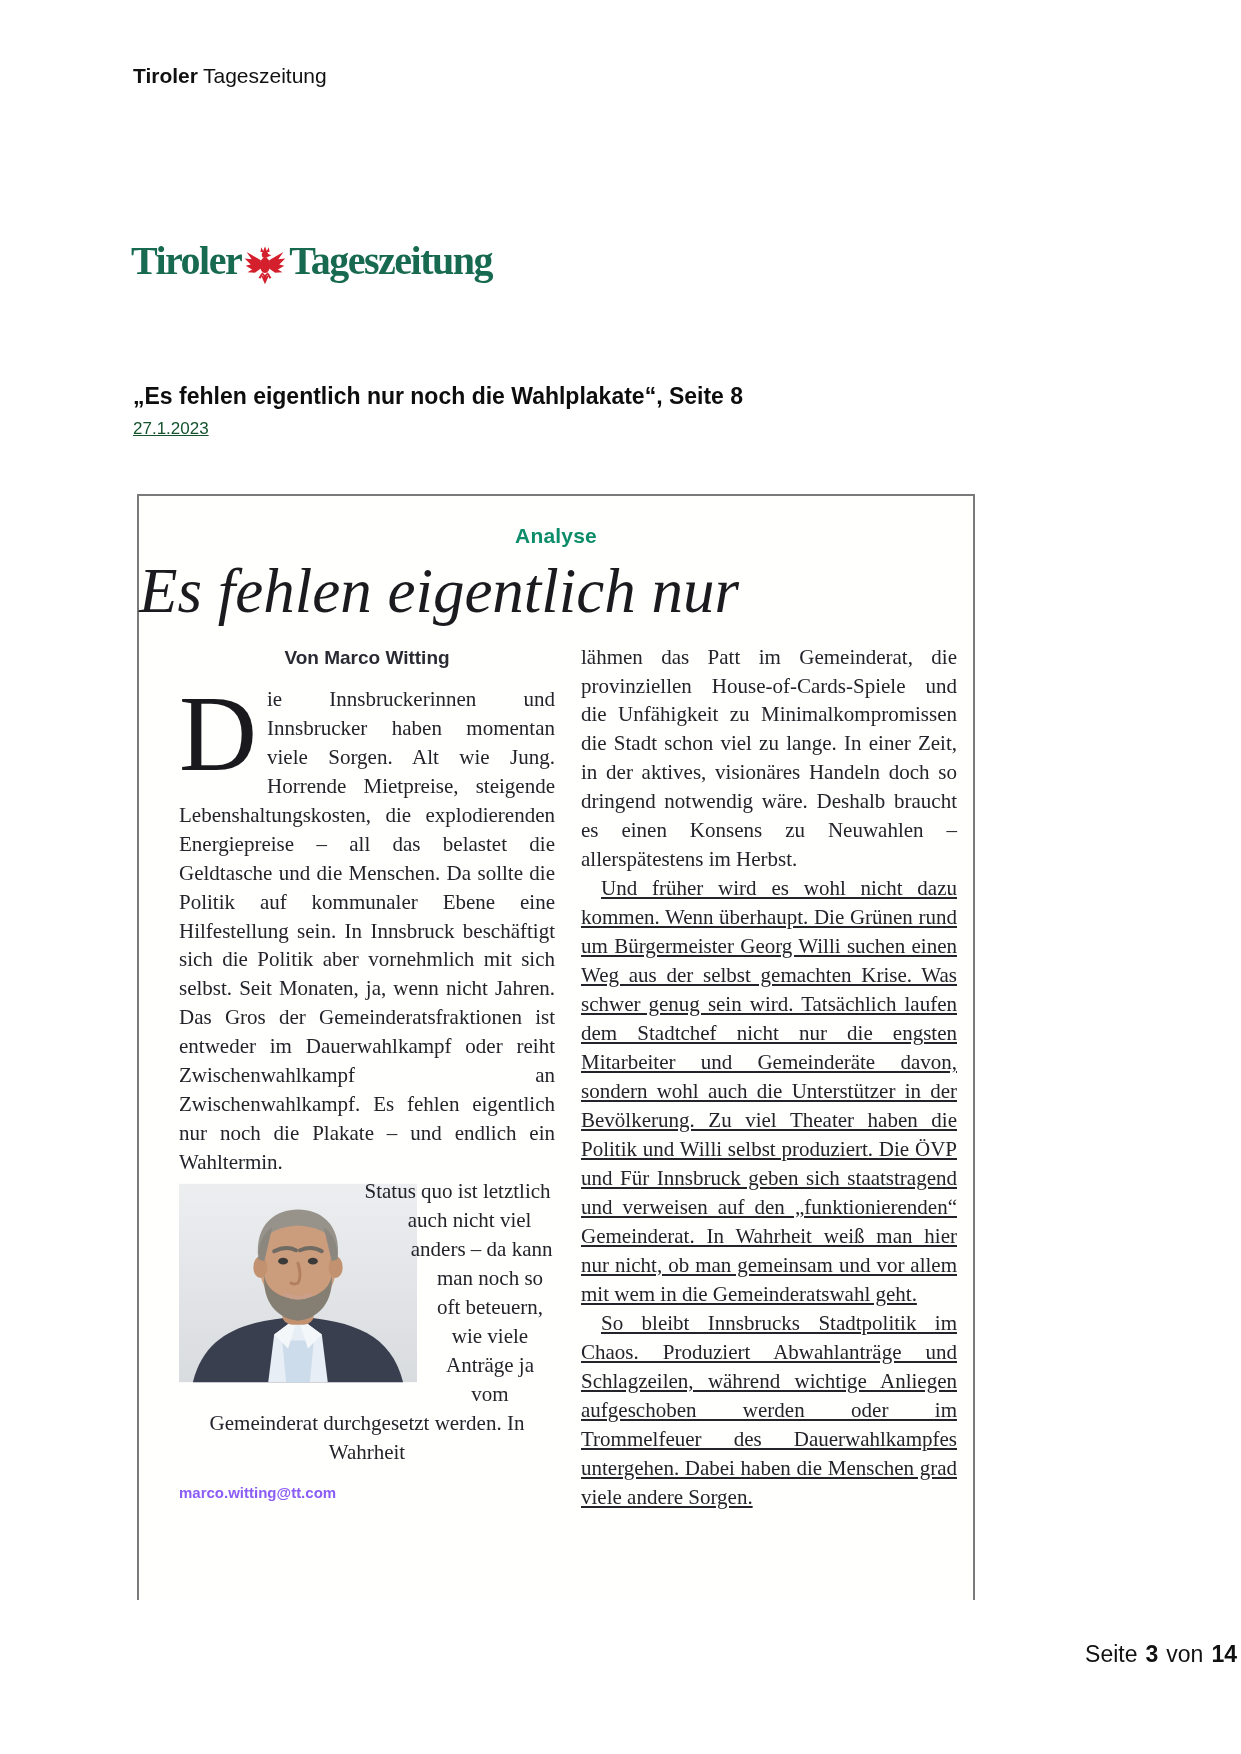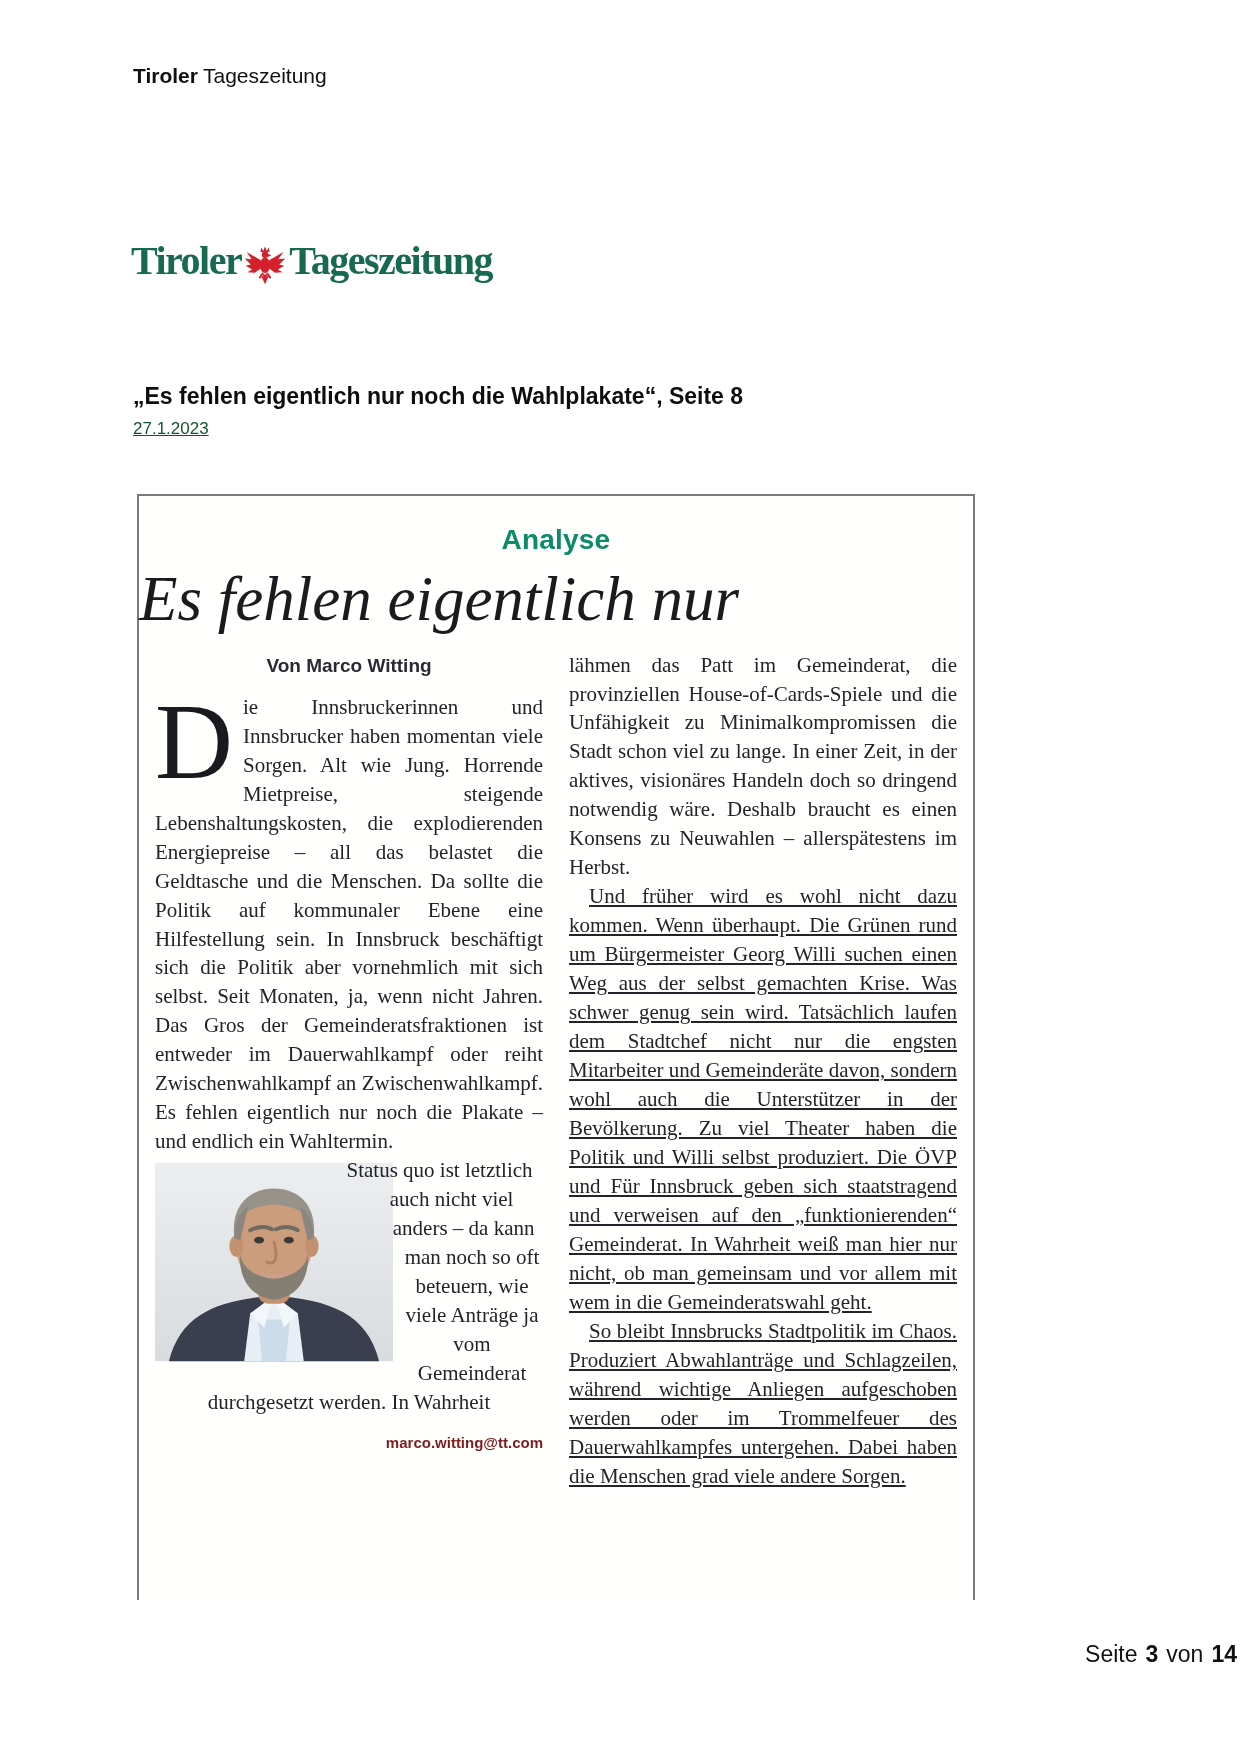--- a/index.html
+++ b/index.html
@@ -26,27 +26,27 @@
   .headline { position:absolute; left:133px; top:383px; font-size:23px; font-weight:bold; color:#0d0d0d; }
   .date { position:absolute; left:133px; top:419px; font-size:17px; color:#14532d;text-decoration:underline; }
 
   
   .clip {
     position:absolute; left:137px; top:494px; width:838px; height:1106px;
     border:2px solid #7a7a7a; border-bottom:none; background:#fffffe;
   }
   .kicker {
     margin-top:28px; text-align:center;
-    font-size:28px; font-weight:bold; color:#0d8c69; letter-spacing:0.2px;
+    font-size:21px; font-weight:bold; color:#0d8c69; letter-spacing:0.2px;
   }
   .clip-title {
     margin-top:8px; text-align:left; font-family:"Liberation Serif", serif;
     font-style:italic; font-weight:normal; font-size:63px; line-height:1.12; color:#1b1b1f;
   }
-  .cols { display:flex; gap:26px; padding:0 16px; margin-top:16px; }
+  .cols { display:flex; gap:26px; padding:0 16px; margin-top:16px;margin-left:24px; }
   .col {
     flex:1; font-family:"Liberation Serif", serif; font-size:21px;
     line-height:1.38; color:#23232a; text-align:justify; hyphens:auto;
   }
   .byline {
     text-align:center; font-family:"Liberation Sans", sans-serif;
     font-size:19px; font-weight:bold; color:#2a2a33; margin:2px 0 14px 0;
   }
   .col p { margin:0; }
   .col p.indent { text-indent:20px;text-decoration:underline; }
@@ -55,21 +55,21 @@
     line-height:0.79; padding:6px 10px 0 0; color:#1a1a1e;
   }
   .wrap-area { overflow:hidden; }
   .photo {
     float:left; width:238px; height:200px; margin:6px 8px 0 0; display:block;
     shape-outside:polygon(0% 100%, 0% 42%, 28% 14%, 50% 0%, 68% 6%, 100% 52%, 100% 100%);
   }
   .p2b { text-align:center; }
   .email {
     font-family:"Liberation Sans", sans-serif; font-size:15px; font-weight:bold;
-    color:#7f1d1d; text-align:right; margin-top:16px;
+    color:#8b5cf6; text-align:left; margin-top:16px;
   }
 
   
   .footer {
     position:absolute; left:0; width:100%; top:1641px; text-align:right;
     font-size:23px; color:#111;
   }
   .footer .b { font-weight:bold; }
   .footer span { margin:0 4px; }
 </style>

